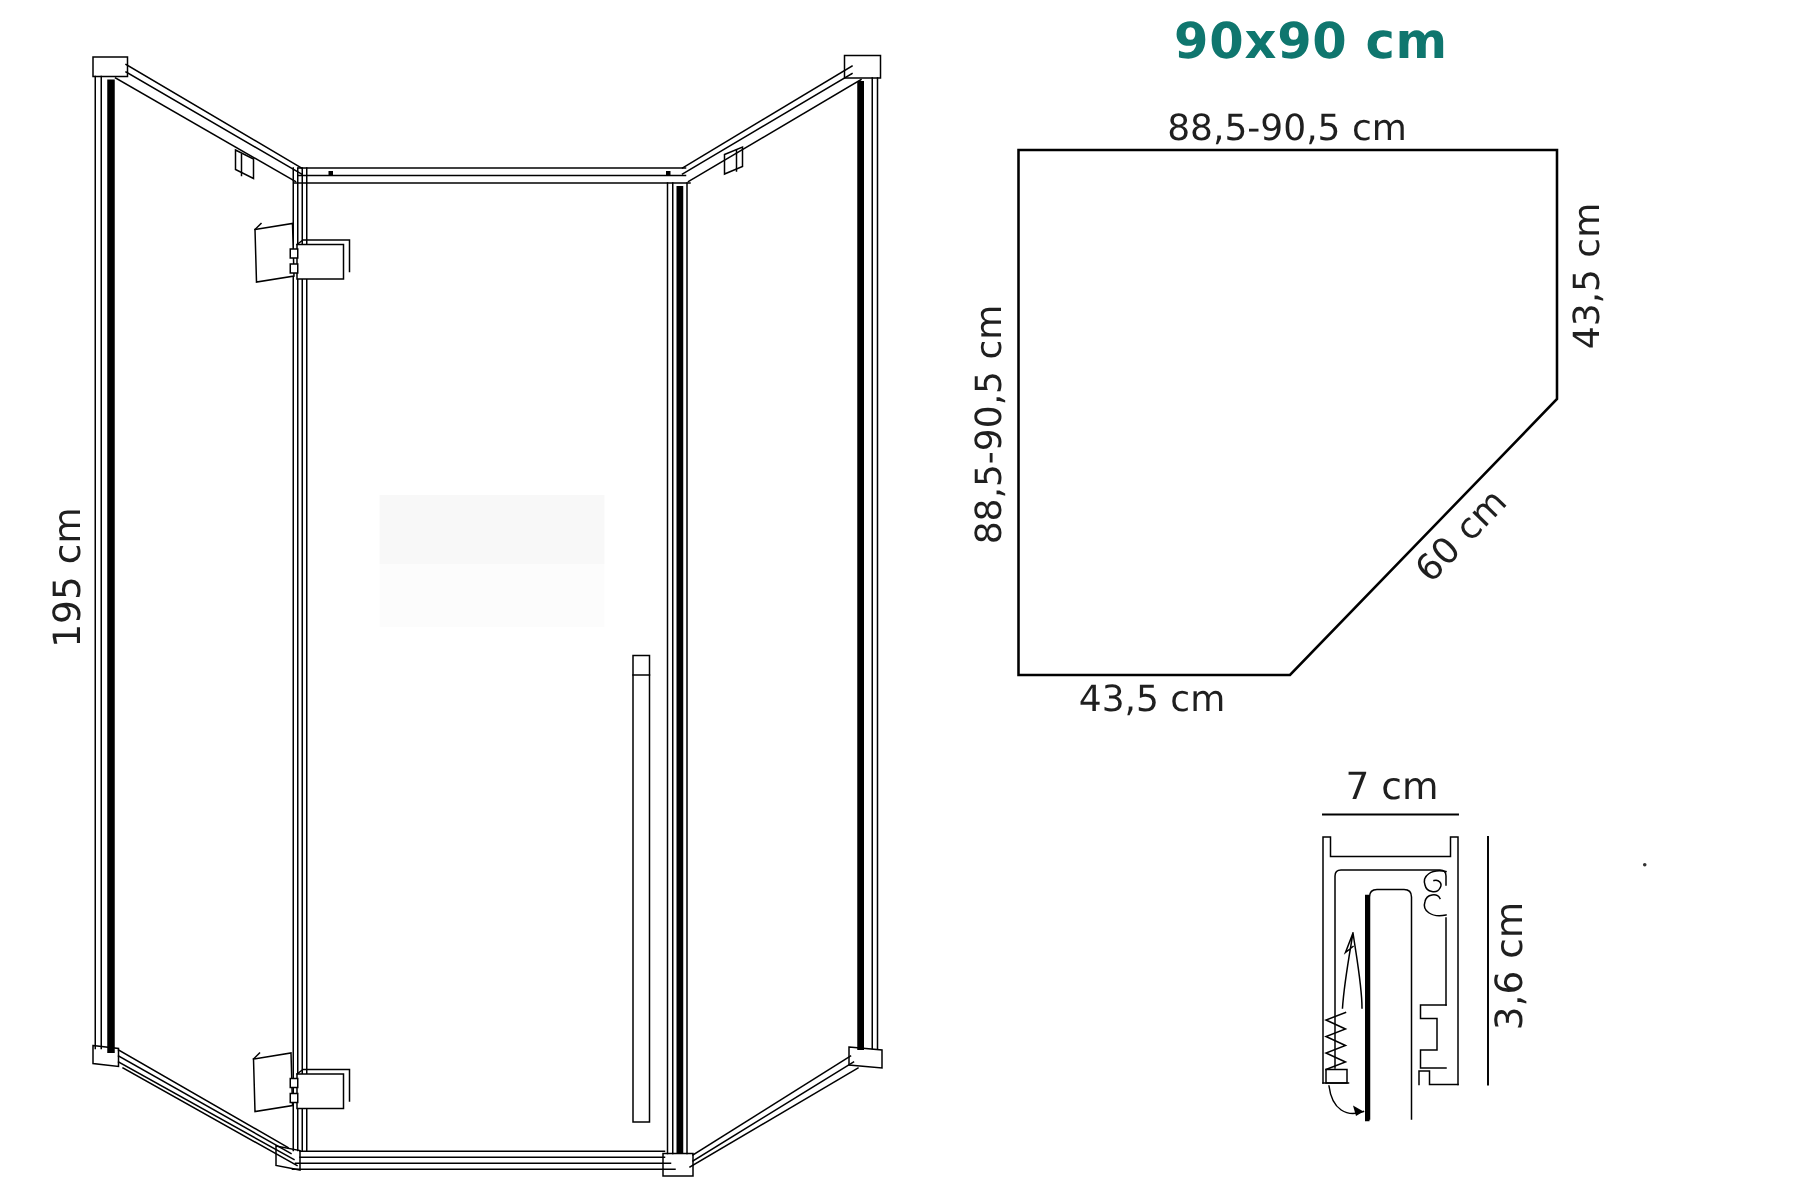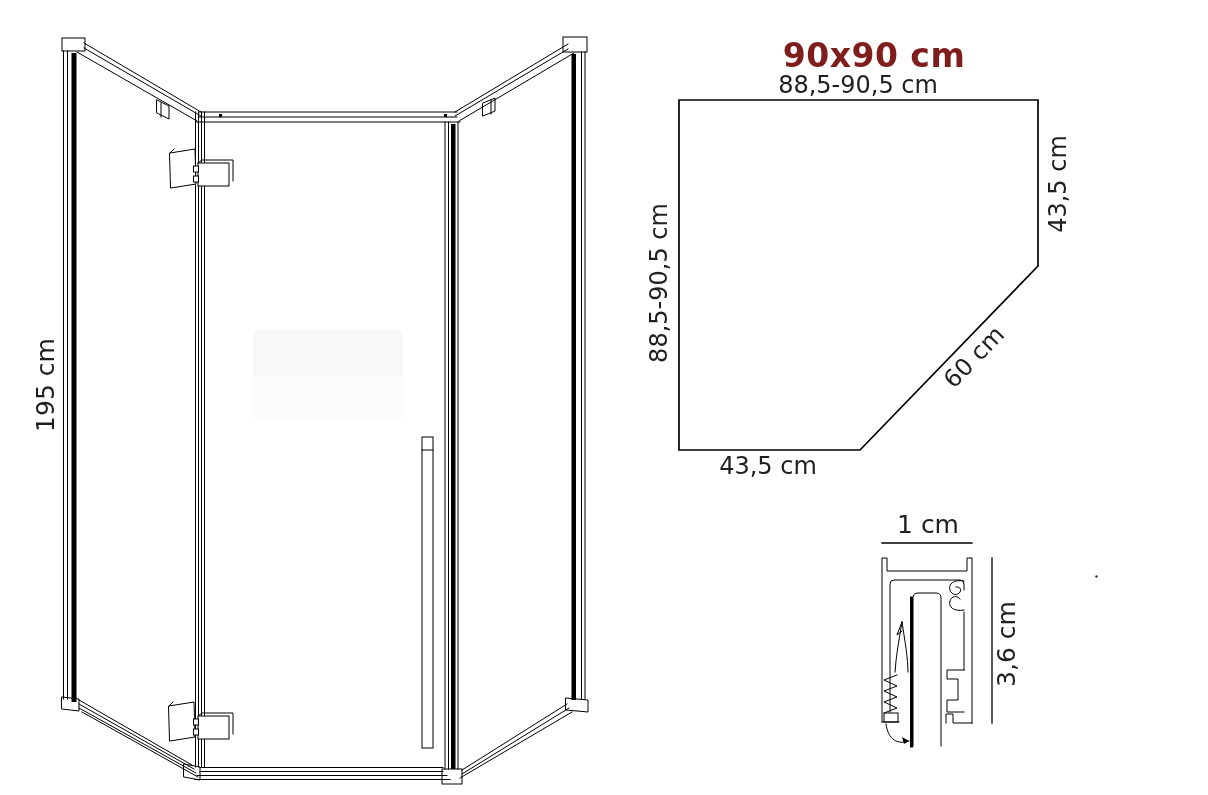--- a/index.html
+++ b/index.html
@@ -8,21 +8,21 @@
     font-family:"DejaVu Sans","Liberation Sans",sans-serif;
   }
   #lineart{position:absolute;left:0;top:0;width:1208px;height:795px;}
   .label{
     position:absolute;transform:translate(-50%,-50%);
     color:#1f1f1f;white-space:nowrap;font-size:24px;line-height:1;
   }
   .rot90{transform:translate(-50%,-50%) rotate(-90deg);}
   .rot46{transform:translate(-50%,-50%) rotate(-46deg);}
   .title{
-    left:874px;top:27px;font-size:33px;font-weight:bold;color:#7f1d1d;letter-spacing:.5px;margin-top:28px;
+    left:874px;top:27px;font-size:33px;font-weight:bold;color:#0f766e;letter-spacing:.5px;
   }
   .lbl-topwidth{left:858px;top:85px;}
   .lbl-leftdepth{left:659px;top:283px;}
   .lbl-rightside{left:1058px;top:184px;}
   .lbl-diagonal{left:974px;top:357px;}
   .lbl-bottomwidth{left:768px;top:466px;}
   .lbl-height195{left:45px;top:385px;font-size:25px;}
   .lbl-profilewidth{left:928px;top:524px;font-size:25px;}
   .lbl-profileheight{left:1006px;top:644px;font-size:25px;}
 </style>
@@ -168,16 +168,16 @@
   <div class="label title">90x90 cm</div>
 
   <div class="label lbl-height195 rot90">195 cm</div>
 
   <div class="label lbl-topwidth">88,5-90,5 cm</div>
   <div class="label lbl-leftdepth rot90">88,5-90,5 cm</div>
   <div class="label lbl-rightside rot90">43,5 cm</div>
   <div class="label lbl-diagonal rot46">60 cm</div>
   <div class="label lbl-bottomwidth">43,5 cm</div>
 
-  <div class="label lbl-profilewidth">1 cm</div>
+  <div class="label lbl-profilewidth">7 cm</div>
   <div class="label lbl-profileheight rot90">3,6 cm</div>
 
 </div>
 
 </body></html>

